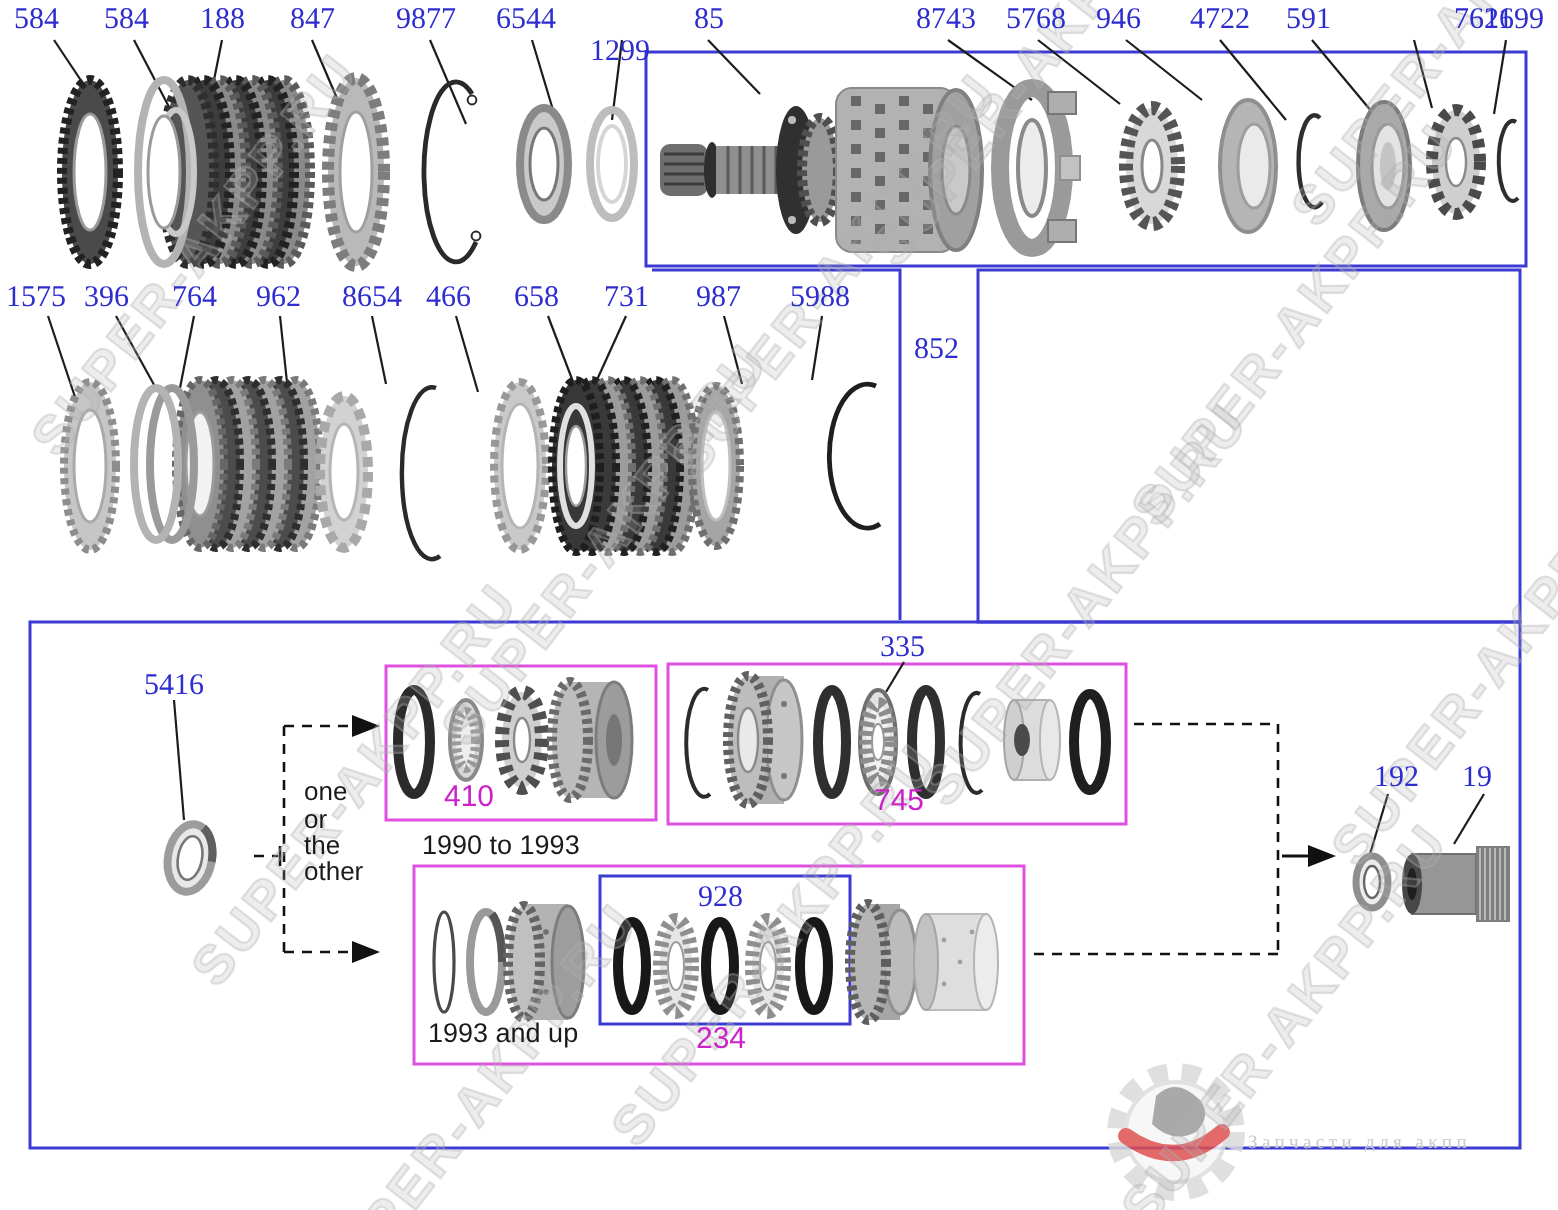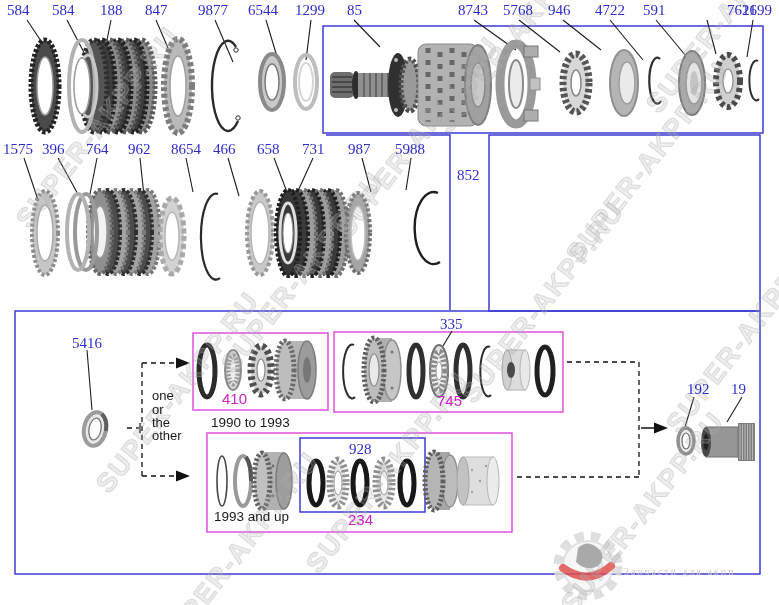--- a/index.html
+++ b/index.html
@@ -343,21 +343,21 @@
 </div>
 
 <div class="layer">
 
   <span class="lbl" style="left:7px;top:2px">584</span>
   <span class="lbl" style="left:52px;top:2px">584</span>
   <span class="lbl" style="left:100px;top:2px">188</span>
   <span class="lbl" style="left:145px;top:2px">847</span>
   <span class="lbl" style="left:198px;top:2px">9877</span>
   <span class="lbl" style="left:248px;top:2px">6544</span>
-  <span class="lbl" style="left:295px;top:2px">1299</span>
+  <span class="lbl" style="left:295px;top:18px">1299</span>
   <span class="lbl" style="left:347px;top:2px">85</span>
   <span class="lbl" style="left:458px;top:2px">8743</span>
   <span class="lbl" style="left:503px;top:2px">5768</span>
   <span class="lbl" style="left:548px;top:2px">946</span>
   <span class="lbl" style="left:595px;top:2px">4722</span>
   <span class="lbl" style="left:643px;top:2px">591</span>
   <span class="lbl" style="left:727px;top:2px">7611</span>
   <span class="lbl" style="left:742px;top:2px">2699</span>
 
   <span class="lbl" style="left:3px;top:141px">1575</span>

